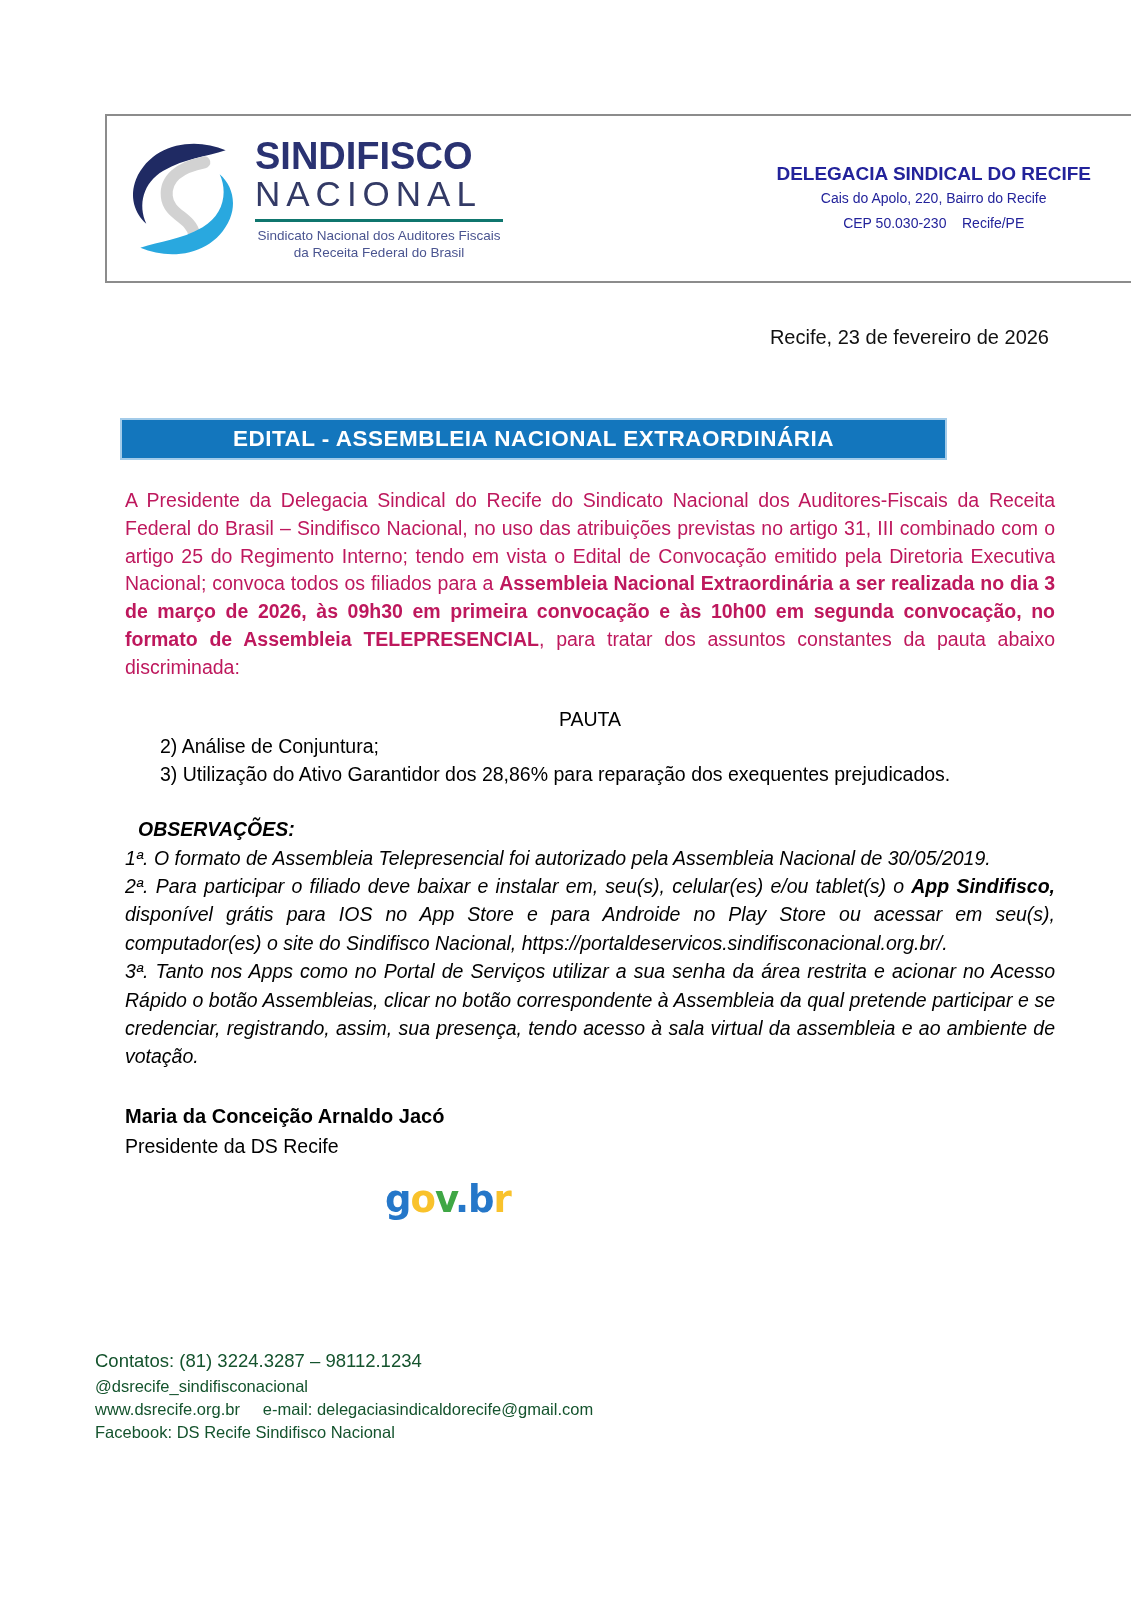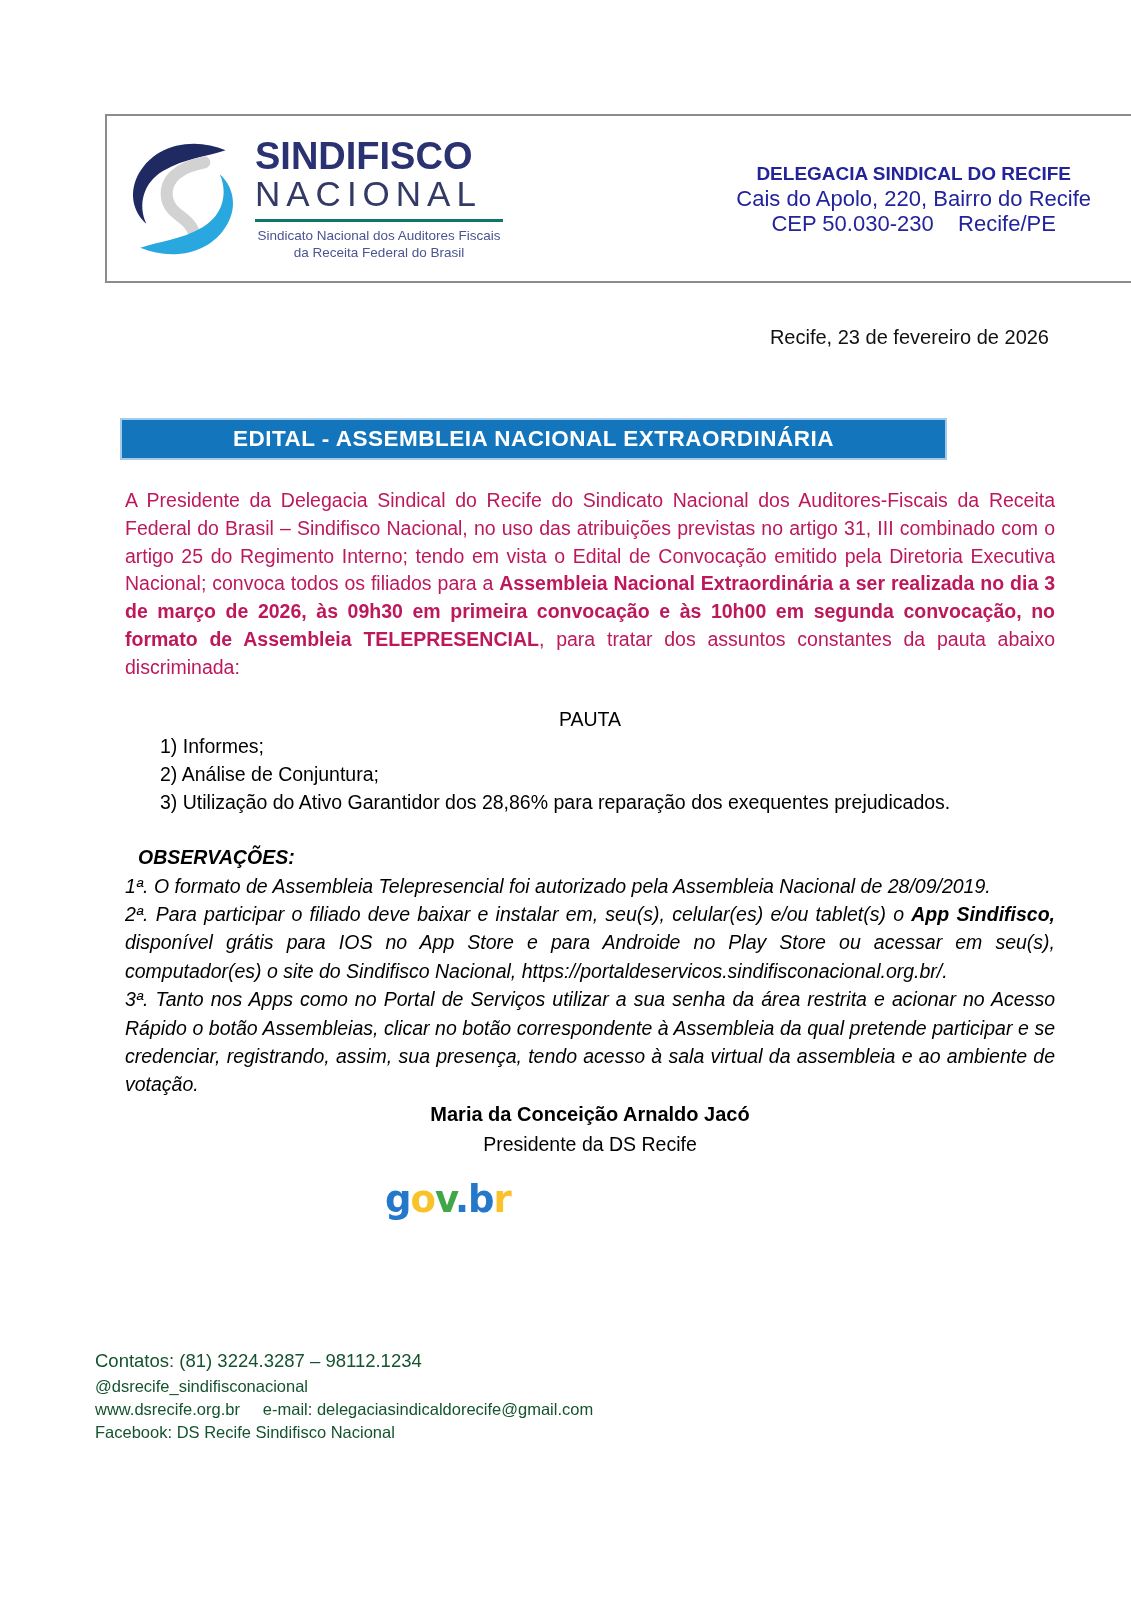--- a/index.html
+++ b/index.html
@@ -37,21 +37,21 @@
   }
   .logo-tagline {
     margin-top:6px; font-size:13.5px; color:#4a5490; line-height:17px;
     border-top:3px solid #0f766e; padding-top:5px;
   }
   .office-block {
     margin-left:auto; margin-right:88px;
     text-align:center; color:#23239b; line-height:25px;
   }
   .office-name { font-weight:bold; font-size:19px; }
-  .office-addr { font-size:22px; }
+  .office-addr { font-size:14px; }
   .pre { white-space:pre; }
 
   
   .date-line {
     position:absolute; left:125px; top:326px; width:930px;
     text-align:right; padding-right:6px;
     font-size:20px; color:#111;
   }
 
   
@@ -65,21 +65,21 @@
   
   .content { position:absolute; left:125px; top:487px; width:930px; }
   .par {
     text-align:justify; font-size:19.5px; line-height:27.8px; color:#be185d;
   }
   .pauta-heading { margin-top:26px; text-align:center; font-size:19.5px; }
   .pauta-items { margin-top:1px; margin-left:35px; font-size:19.5px; line-height:28px; }
   .obs { margin-top:30px; font-style:italic; }
   .obs-heading { font-weight:bold; font-size:19.5px; margin-left:13px; margin-bottom:3px; }
   .obs-par { text-align:justify; font-size:19.5px; line-height:28.4px; }
-  .sig-block { text-align:center; line-height:30px; }
+  .sig-block { margin-top:30px; line-height:30px; }
   .sig-name { font-weight:bold; font-size:20px; }
   .sig-role { font-size:19.5px; }
 
   
   .gov-block {
     position:absolute; left:385px; top:1183px;
     display:flex; align-items:flex-end;
     font-family:"DejaVu Sans", sans-serif;
   }
   .gov-logo {
@@ -128,28 +128,27 @@
 
   <div class="date-line">Recife, 23 de fevereiro de 2026</div>
 
   <div class="banner">EDITAL - ASSEMBLEIA NACIONAL EXTRAORDINÁRIA</div>
 
   <div class="content">
     <p class="par"><span>A Presidente da Delegacia Sindical do Recife do Sindicato Nacional dos Auditores-Fiscais da Receita Federal do Brasil – Sindifisco Nacional, no uso das atribuições previstas no artigo 31, III combinado com o artigo 25 do Regimento Interno; tendo em vista o Edital de Convocação emitido pela Diretoria Executiva Nacional; convoca todos os filiados para a </span><b>Assembleia Nacional Extraordinária a ser realizada no dia 3 de março de 2026, às 09h30 em primeira convocação e às 10h00 em segunda convocação, no formato de Assembleia TELEPRESENCIAL</b><span>, para tratar dos assuntos constantes da pauta abaixo discriminada:</span></p>
 
     <div class="pauta-heading">PAUTA</div>
     <div class="pauta-items">
-      <div>1) Informes;</div>
       <div>2) Análise de Conjuntura;</div>
       <div>3) Utilização do Ativo Garantidor dos 28,86% para reparação dos exequentes prejudicados.</div>
     </div>
 
     <div class="obs">
       <div class="obs-heading">OBSERVAÇÕES:</div>
-      <p class="obs-par">1ª. O formato de Assembleia Telepresencial foi autorizado pela Assembleia Nacional de 28/09/2019.</p>
+      <p class="obs-par">1ª. O formato de Assembleia Telepresencial foi autorizado pela Assembleia Nacional de 30/05/2019.</p>
       <p class="obs-par"><span>2ª. Para participar o filiado deve baixar e instalar em, seu(s), celular(es) e/ou tablet(s) o </span><b>App Sindifisco,</b><span> disponível grátis para IOS no App Store e para Androide no Play Store ou acessar em seu(s), computador(es) o site do Sindifisco Nacional, https://portaldeservicos.sindifisconacional.org.br/.</span></p>
       <p class="obs-par">3ª. Tanto nos Apps como no Portal de Serviços utilizar a sua senha da área restrita e acionar no Acesso Rápido o botão Assembleias, clicar no botão correspondente à Assembleia da qual pretende participar e se credenciar, registrando, assim, sua presença, tendo acesso à sala virtual da assembleia e ao ambiente de votação.</p>
     </div>
 
     <div class="sig-block">
       <div class="sig-name">Maria da Conceição Arnaldo Jacó</div>
       <div class="sig-role">Presidente da DS Recife</div>
     </div>
   </div>
 

